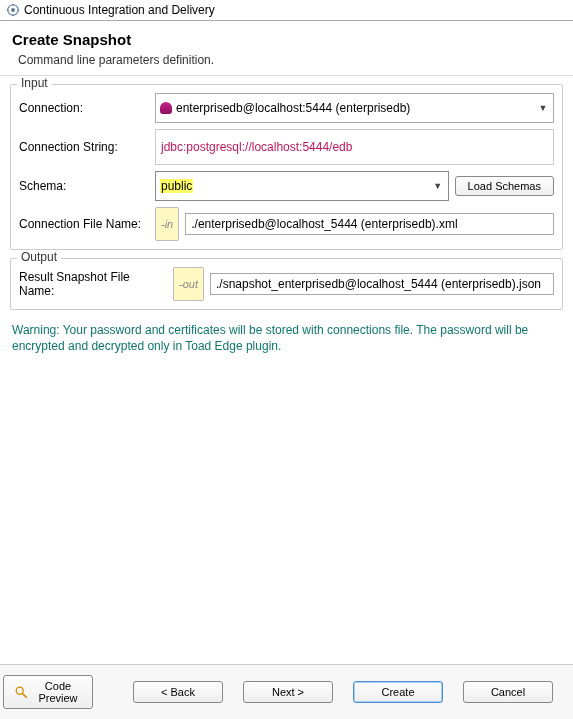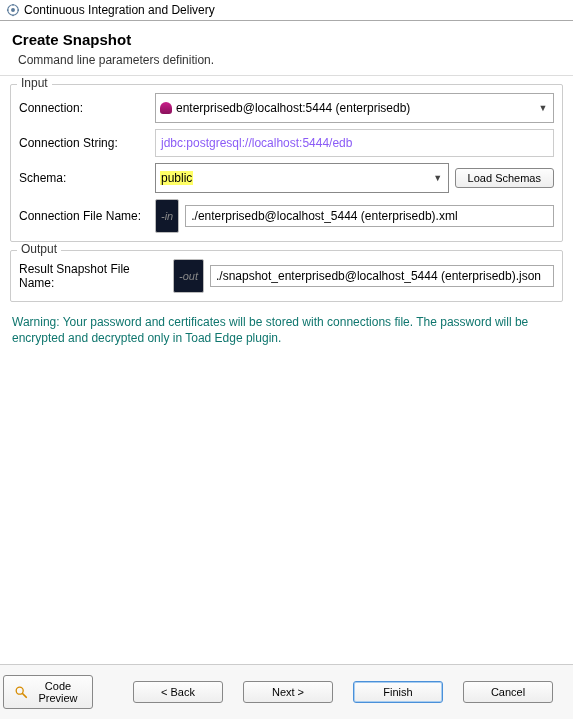--- a/index.html
+++ b/index.html
@@ -83,38 +83,38 @@
 .dropdown-arrow {
   width: 16px;
   text-align: center;
   color: #444;
   font-size: 9px;
 }
 .readonly-box {
   flex: 1;
   border: 1px solid #ccc;
   background: #fff;
-  height: 28px;
+  height: 36px;
   display: flex;
   align-items: center;
   padding: 0 5px;
-  color: #8b5cf6;
+  color: #be185d;
 }
 .text-input {
   flex: 1;
   border: 1px solid #aaa;
   background: #fff;
   height: 22px;
   padding: 0 5px;
   font-family: inherit;
   font-size: 12px;
 }
 .flag-chip {
   border: 1px solid #bbb;
-  background: #0f172a;
+  background: #fef9c3;
   color: #888;
   padding: 10px 5px;
   font-size: 11px;
   border-radius: 2px;
   font-style: italic;
 }
 .btn {
   border: 1px solid #888;
   background: linear-gradient(#fdfdfd,#eee);
   padding: 3px 12px;
@@ -244,15 +244,15 @@
   <button class="btn footer-btn code-preview-btn">
     <svg class="preview-icon" viewBox="0 0 16 16">
       <circle cx="6.5" cy="6.5" r="4" fill="none" stroke="#d68b00" stroke-width="1.5"></circle>
       <line x1="10" y1="10" x2="14" y2="14" stroke="#d68b00" stroke-width="2" stroke-linecap="round"></line>
     </svg>
     <span>Code Preview</span>
   </button>
   <div class="footer-spacer"></div>
   <button class="btn footer-btn">&lt; Back</button>
   <button class="btn footer-btn">Next &gt;</button>
-  <button class="btn footer-btn primary">Finish</button>
+  <button class="btn footer-btn primary">Create</button>
   <button class="btn footer-btn">Cancel</button>
 </div>
 
 </body></html>

